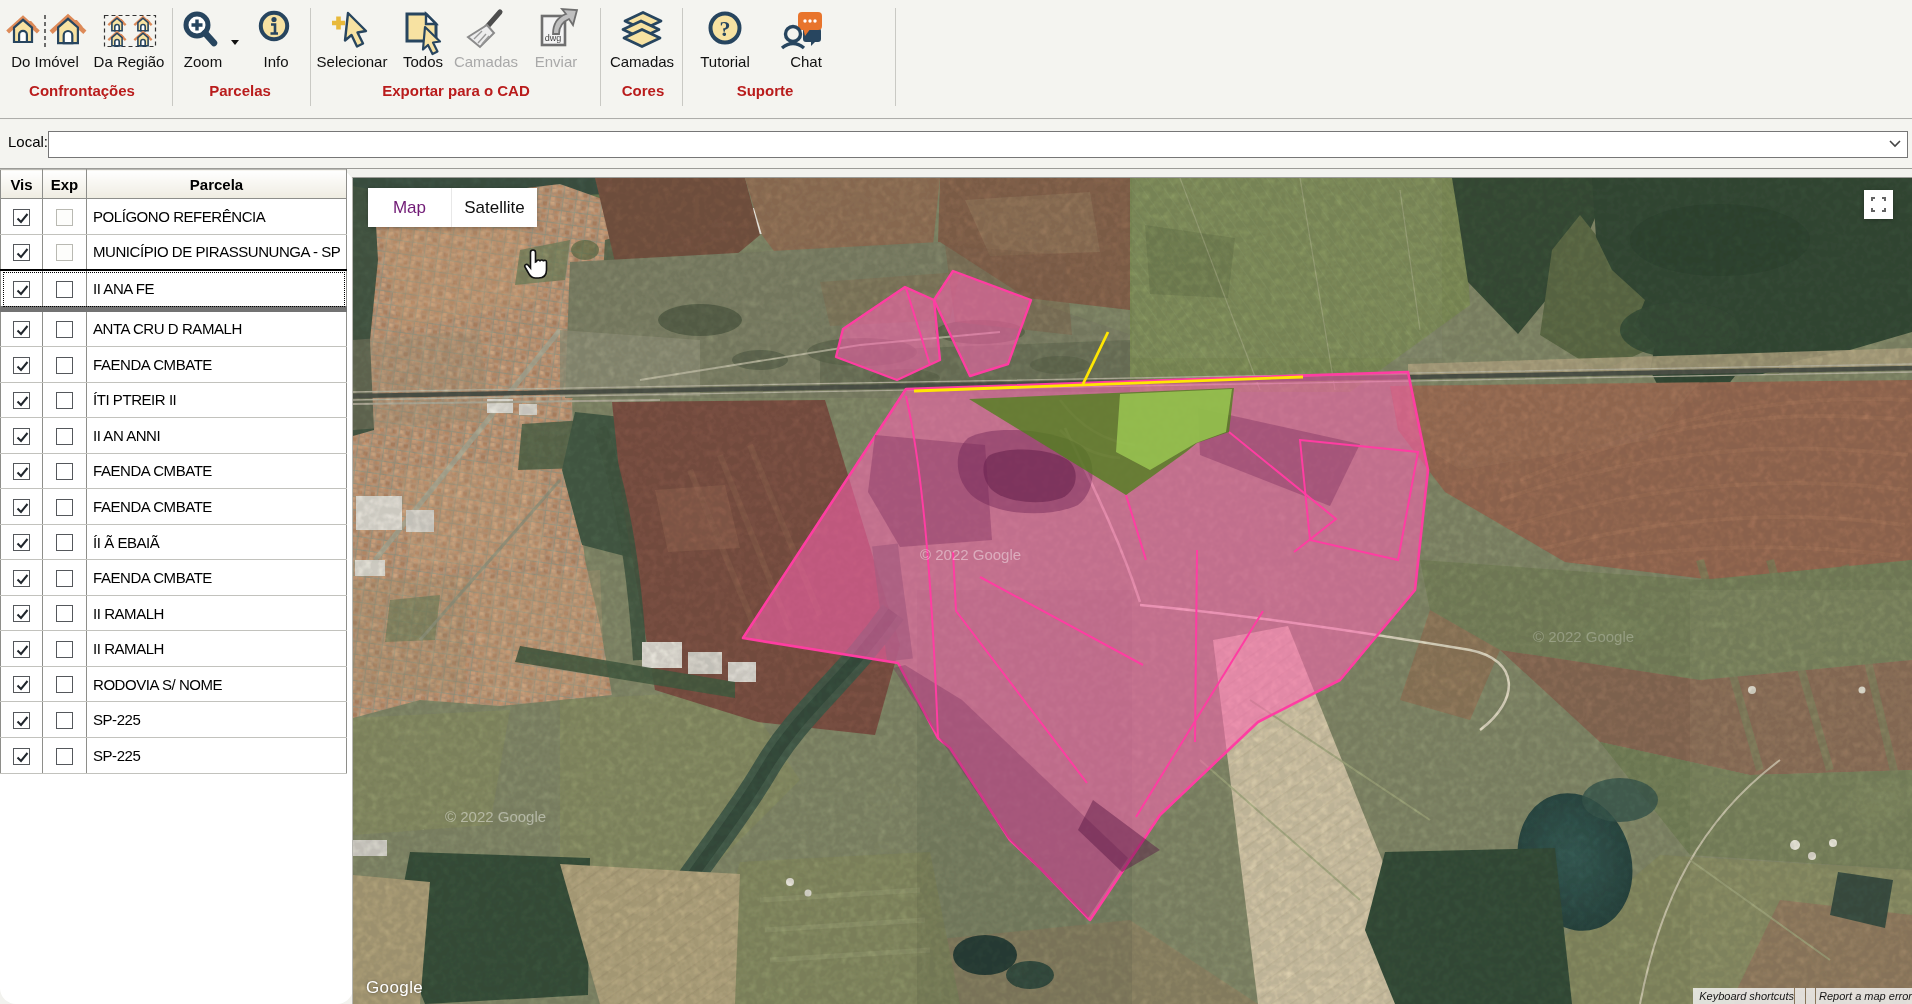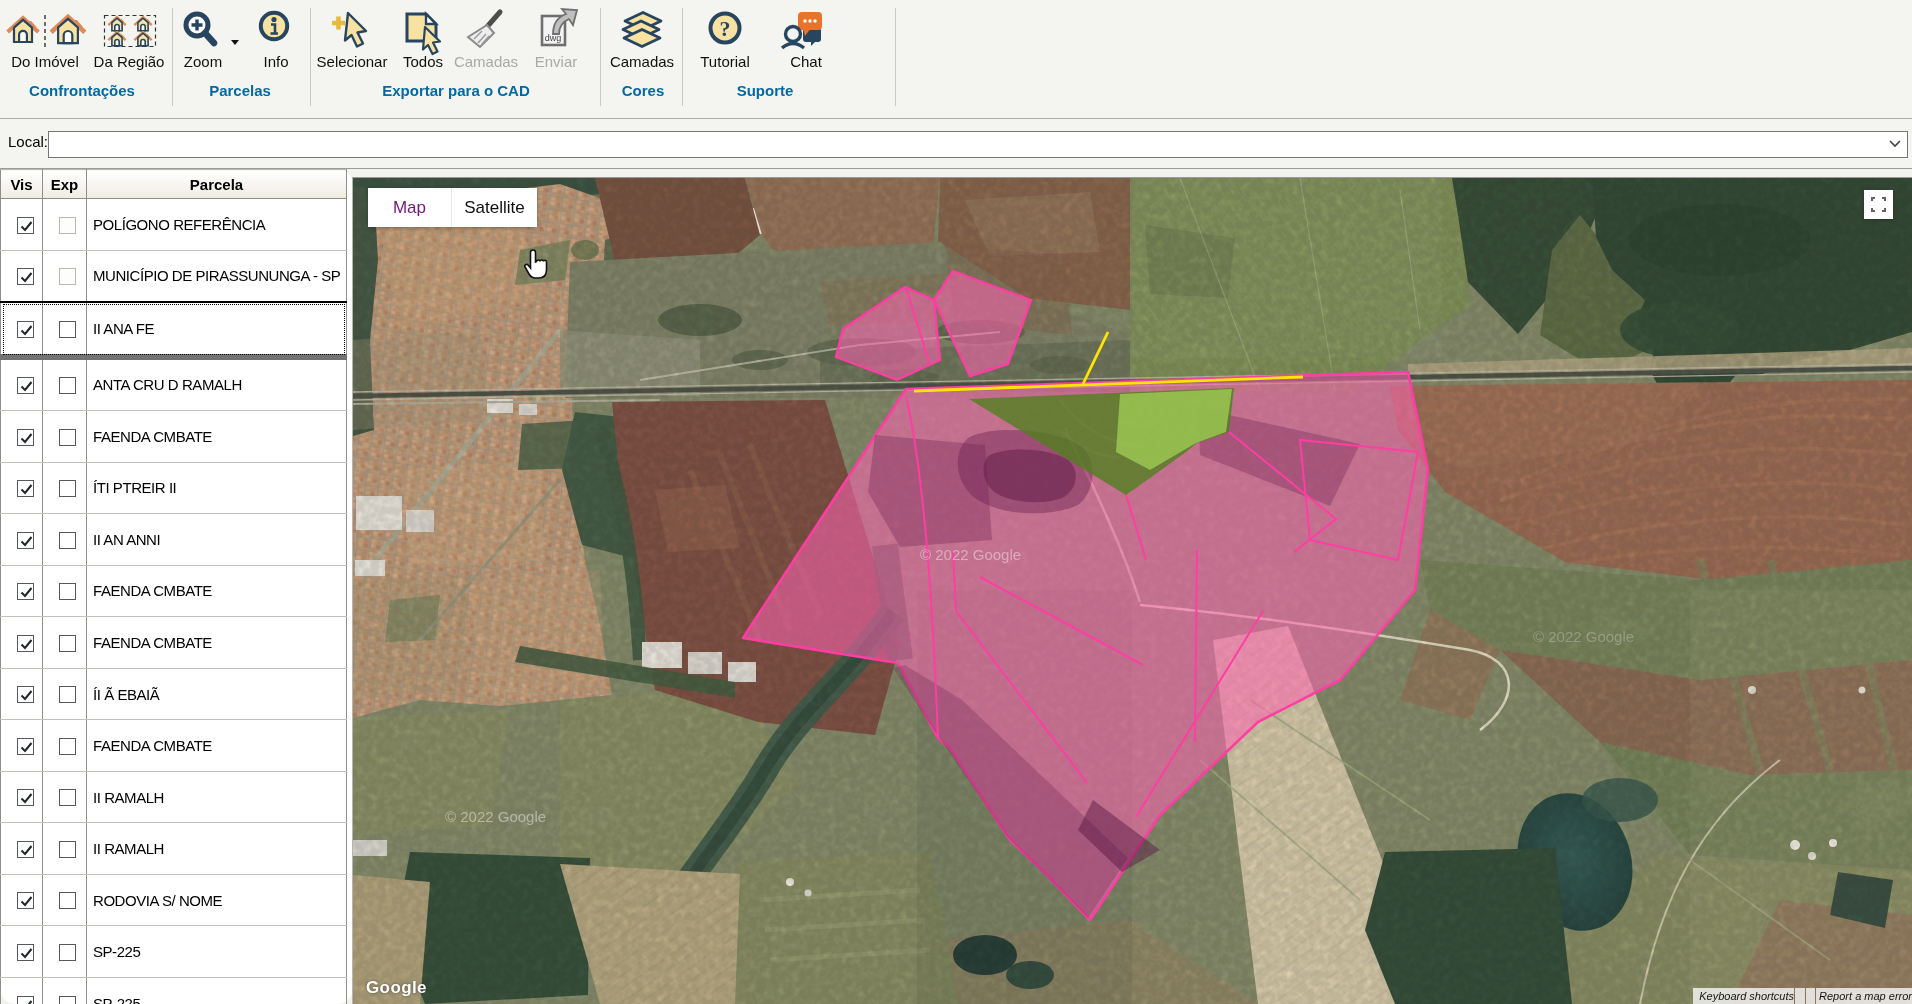--- a/index.html
+++ b/index.html
@@ -2,43 +2,43 @@
 <html><head>
 <meta charset="utf-8">
 <style>
 html,body{margin:0;padding:0;width:1912px;height:1004px;overflow:hidden;background:#f2f2ee;
   font-family:"Liberation Sans", sans-serif;}
 *{box-sizing:border-box;}
 #toolbar{position:absolute;left:0;top:0;width:1912px;height:119px;background:#f4f4f0;border-bottom:1px solid #adadaa;}
 .sep{position:absolute;top:8px;height:98px;width:1px;background:#c9c9c4;}
 .blabel{position:absolute;top:53px;height:18px;font-size:15px;color:#111;text-align:center;line-height:18px;white-space:nowrap;transform:translateX(-50%);}
 .blabel.dis{color:#a9a9a9;}
-.glabel{position:absolute;top:82px;height:18px;font-size:15px;font-weight:bold;color:#0369a1;text-align:left;line-height:18px;white-space:nowrap;transform:translateX(-50%);}
+.glabel{position:absolute;top:82px;height:18px;font-size:15px;font-weight:bold;color:#b91c1c;text-align:left;line-height:18px;white-space:nowrap;transform:translateX(-50%);}
 #localbar{position:absolute;left:0;top:120px;width:1912px;height:49px;background:#f4f4f0;border-bottom:1px solid #9b9b97;}
 #localbar .lab{position:absolute;left:8px;top:13px;font-size:15px;color:#000;}
 #combo{position:absolute;left:48px;top:11px;width:1860px;height:27px;background:#fff;border:1px solid #767676;}
 #combo svg{position:absolute;right:6px;top:8px;}
 #sidebar{position:absolute;left:0;top:169px;width:353px;height:835px;background:#ffffff;border-radius:16px;}
 table.parc{border-collapse:collapse;width:346px;table-layout:fixed;font-size:15px;}
 table.parc th{height:29px;background:linear-gradient(#ffffff,#efece1);border:1px solid #8e8e8a;border-top:1px solid #b9b9b4;font-size:15px;font-weight:bold;color:#000;}
-table.parc td{height:30px;border-right:1px solid #8e8e8a;border-bottom:1px solid #c2c2bd;padding:16px;color:#000;white-space:nowrap;}
+table.parc td{height:30px;border-right:1px solid #8e8e8a;border-bottom:1px solid #c2c2bd;padding:8px;color:#000;white-space:nowrap;}
 table.parc td.name{padding-left:6px;font-size:15px;letter-spacing:-0.45px;}
 table.parc td.c{text-align:center;}
 table.parc tr.sel td{border-top:2px solid #000;border-bottom:6px solid #737373;}
 table.parc tr.sel{outline:1px dotted #000;outline-offset:-3px;}
 table.parc td:first-child{border-left:1px solid #8e8e8a;}
 .cb{display:inline-block;width:17px;height:17px;border:1px solid #55585c;background:#fff;vertical-align:middle;position:relative;}
 .cb.dis{border:1px solid #b9b9b2;background:#fdfdfb;}
 .cb svg{position:absolute;left:1px;top:1px;}
 #map{position:absolute;left:352px;top:177px;width:1560px;height:827px;overflow:hidden;border-top:1px solid #9b9b97;border-left:1px solid #b5b5b0;}
 #mapsat{position:absolute;left:15px;top:10px;width:169px;height:39px;background:#fff;box-shadow:0 1px 4px rgba(0,0,0,.3);display:flex;}
 #mapsat .m1{width:84px;line-height:39px;text-align:center;font-size:17px;color:#701a75;border-right:1px solid #e8e8e8;}
 #mapsat .m2{flex:1;line-height:39px;text-align:center;font-size:17px;color:#0f0f0f;font-weight:500;}
 #fsbtn{position:absolute;left:1511px;top:12px;width:29px;height:29px;background:#fff;box-shadow:0 1px 4px rgba(0,0,0,.3);}
-#glogo{position:absolute;left:13px;top:800px;color:#fff;font-size:17px;letter-spacing:.4px;text-shadow:0 0 3px rgba(0,0,0,.5);font-weight:bold;text-align:center;}
+#glogo{position:absolute;left:13px;top:800px;color:#fff;font-size:17px;letter-spacing:.4px;text-shadow:0 0 3px rgba(0,0,0,.5);font-weight:normal;text-align:center;}
 .kbox{position:absolute;height:25px;background:rgba(245,245,245,.82);color:#141414;font-size:11px;line-height:16px;text-align:right;white-space:nowrap;overflow:hidden;font-style:italic;}
 .wm{position:absolute;color:rgba(255,255,255,.42);font-size:15px;white-space:nowrap;}
 </style>
 </head>
 <body>
 <div id="toolbar">
 
   <div class="sep" style="left:172px"></div>
   <div class="sep" style="left:310px"></div>
   <div class="sep" style="left:600px"></div>

